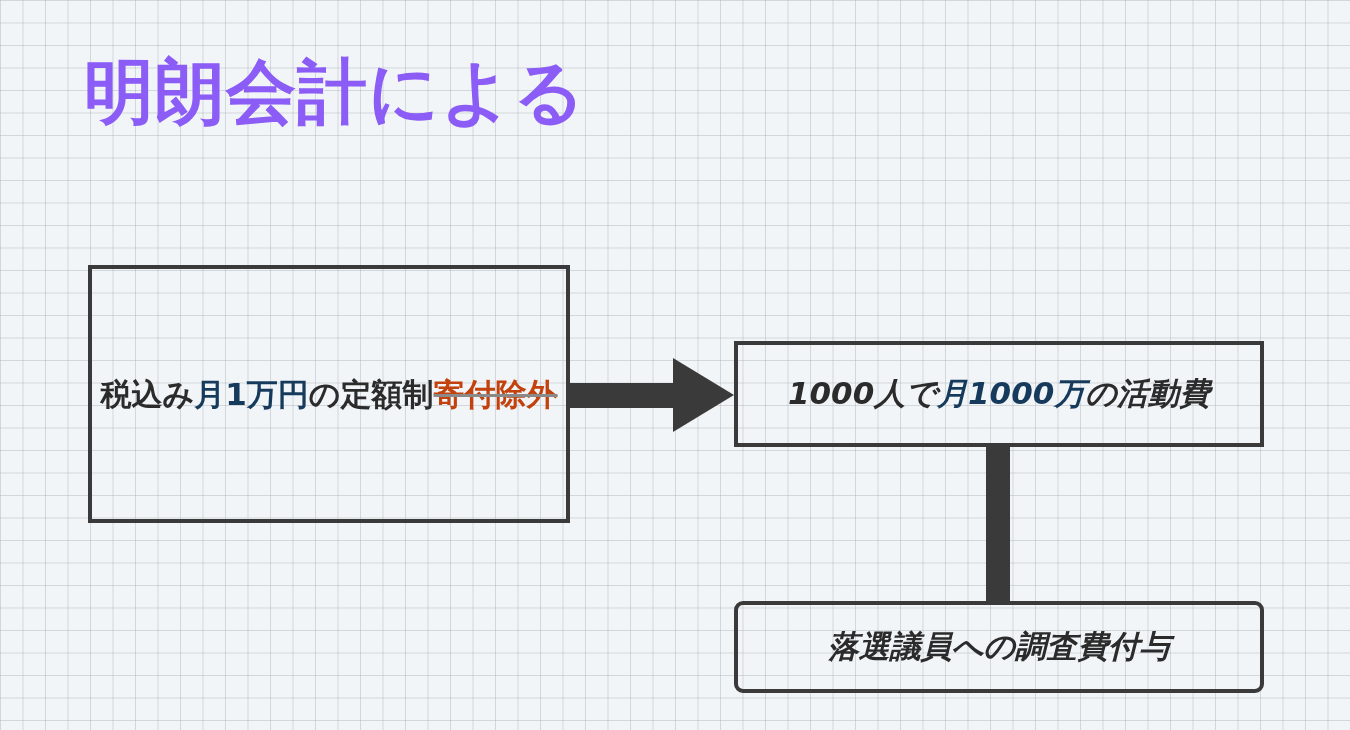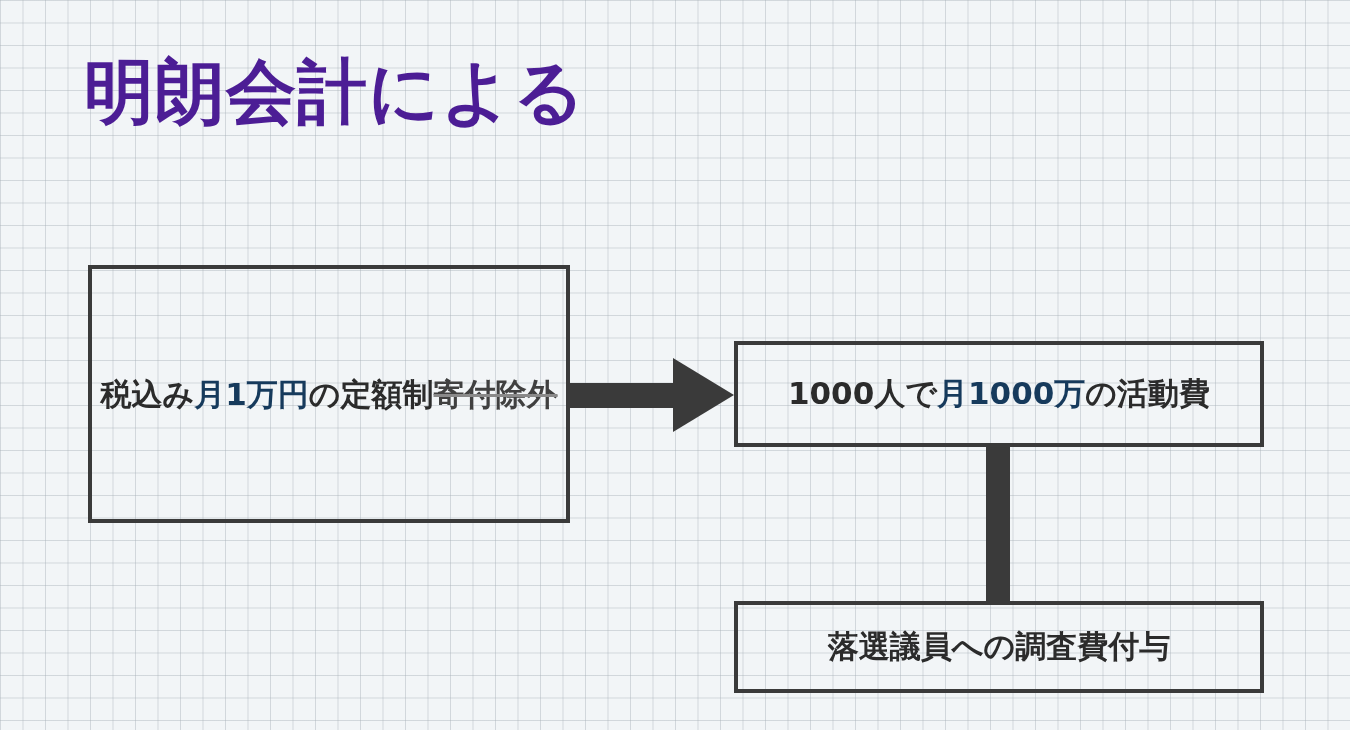--- a/index.html
+++ b/index.html
@@ -10,37 +10,37 @@
       linear-gradient(to right, rgba(170,178,186,0.45) 1px, transparent 1px),
       linear-gradient(to bottom, rgba(170,178,186,0.45) 1px, transparent 1px);
     background-size: 22.5px 22.5px;
     background-position: 0 0;
     font-family: "DejaVu Sans", "Liberation Sans", sans-serif;
     color: #2b2b2b;
   }
   .title {
     position: absolute; left: 84px; top: 52px;
     font-size: 70px; font-weight: bold; line-height: 80px;
-    color: #4c1d95; letter-spacing: 1px;
+    color: #8b5cf6; letter-spacing: 1px;
   }
   .box {
     position: absolute; box-sizing: border-box;
     border: 4px solid #3a3a3a;
     display: flex; align-items: center; justify-content: center;
     font-weight: bold; color: #2b2b2b;
   }
   .box-left { left: 88px; top: 265px; width: 482px; height: 258px; font-size: 31px; }
   .box-left .line { line-height: 58px; white-space: nowrap; }
-  .struck { color: #404040; text-decoration: line-through; text-decoration-thickness: 3px; text-decoration-color: #8a8a8a; }
+  .struck { color: #c2410c; text-decoration: line-through; text-decoration-thickness: 3px; text-decoration-color: #8a8a8a; }
   .box-mid { left: 734px; top: 341px; width: 530px; height: 106px; font-size: 31px; }
-  .box-bottom { left: 734px; top: 601px; width: 530px; height: 92px; font-size: 31px; }
+  .box-bottom { left: 734px; top: 601px; width: 530px; height: 92px; font-size: 31px; border-radius: 9px; }
   .hl { color: #163a5c; }
   .arrow { position: absolute; left: 568px; top: 356px; }
   .connector { position: absolute; left: 986px; top: 447px; width: 24px; height: 154px; background: #3a3a3a; }
-  .nowrap { white-space: nowrap; }
+  .nowrap { white-space: nowrap; font-style: italic; }
 </style>
 </head>
 <body>
 
 <div class="title">
   <div>明朗会計による</div>
 </div>
 
 <div class="box box-left">
   <div class="line">

